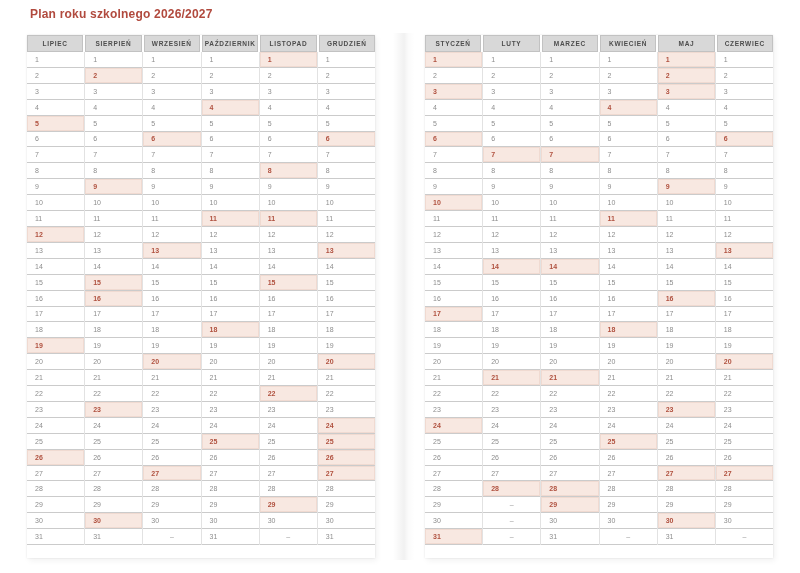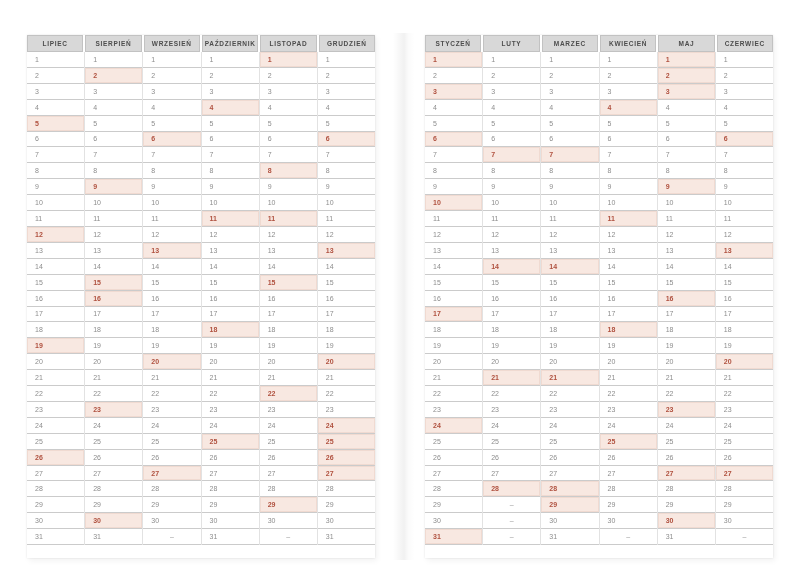--- a/index.html
+++ b/index.html
@@ -66,20 +66,21 @@
     box-shadow:inset 0 0 0 1px rgba(190,120,95,0.12);
   }
   .day-cell.empty{
     justify-content:center;padding-left:0;color:#9a9a9a;
   }
 </style>
 </head>
 <body>
 
 <div class="stage">
+  <div class="doc-title">Plan roku szkolnego 2026/2027</div>
 
   <div class="page page-left">
     <div class="month-header-row">
         <div class="month-header">LIPIEC</div>
         <div class="month-header">SIERPIEŃ</div>
         <div class="month-header">WRZESIEŃ</div>
         <div class="month-header">PAŹDZIERNIK</div>
         <div class="month-header">LISTOPAD</div>
         <div class="month-header">GRUDZIEŃ</div>
       </div>

